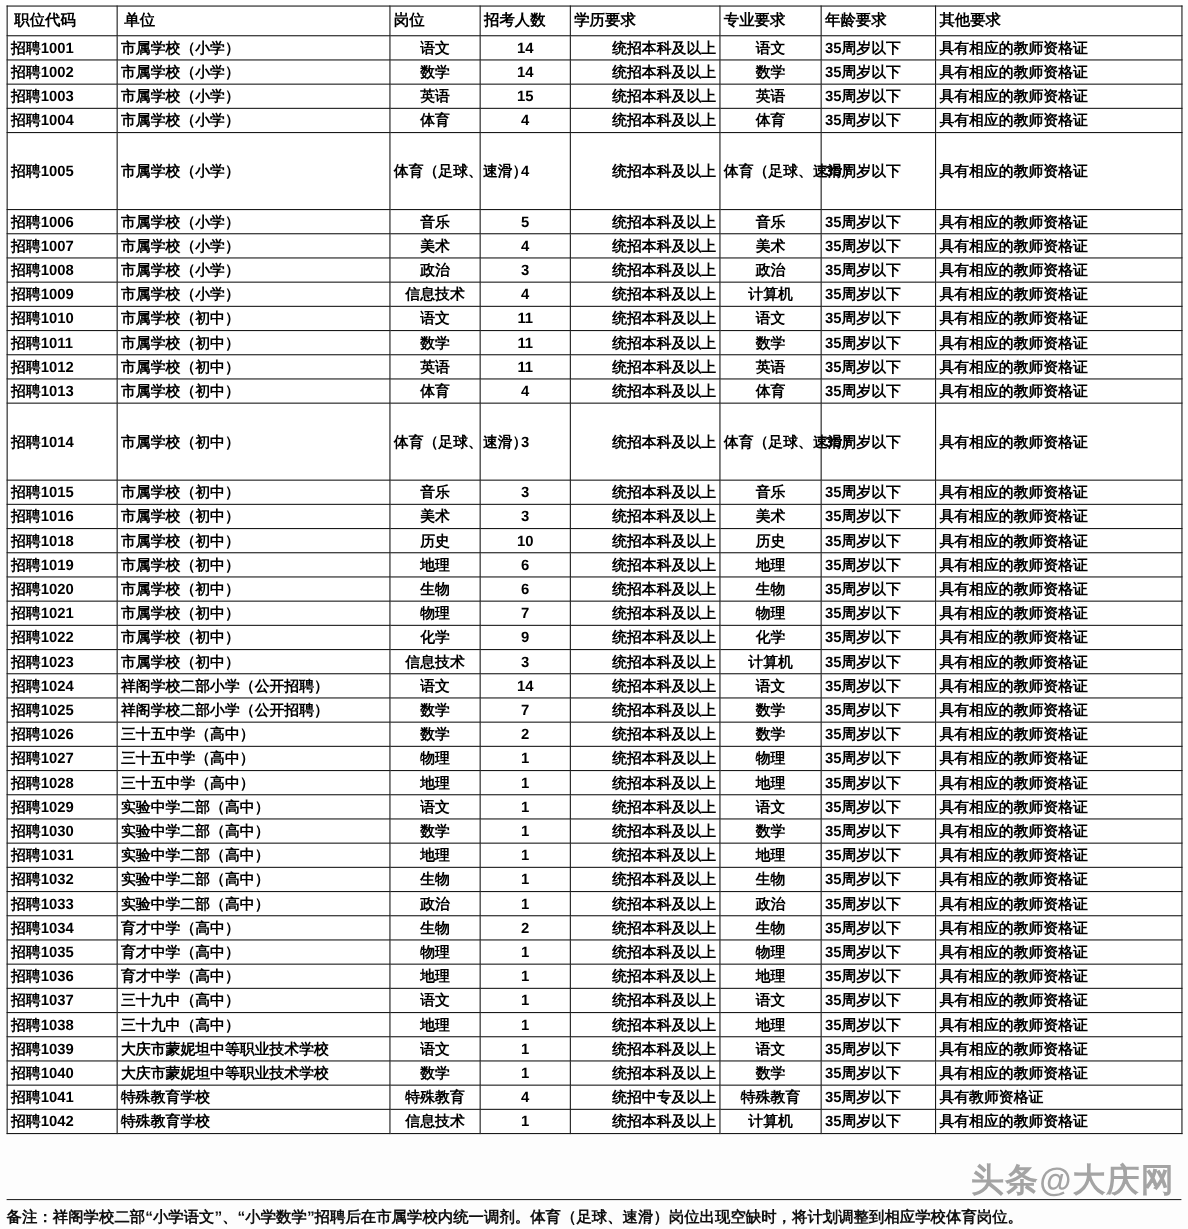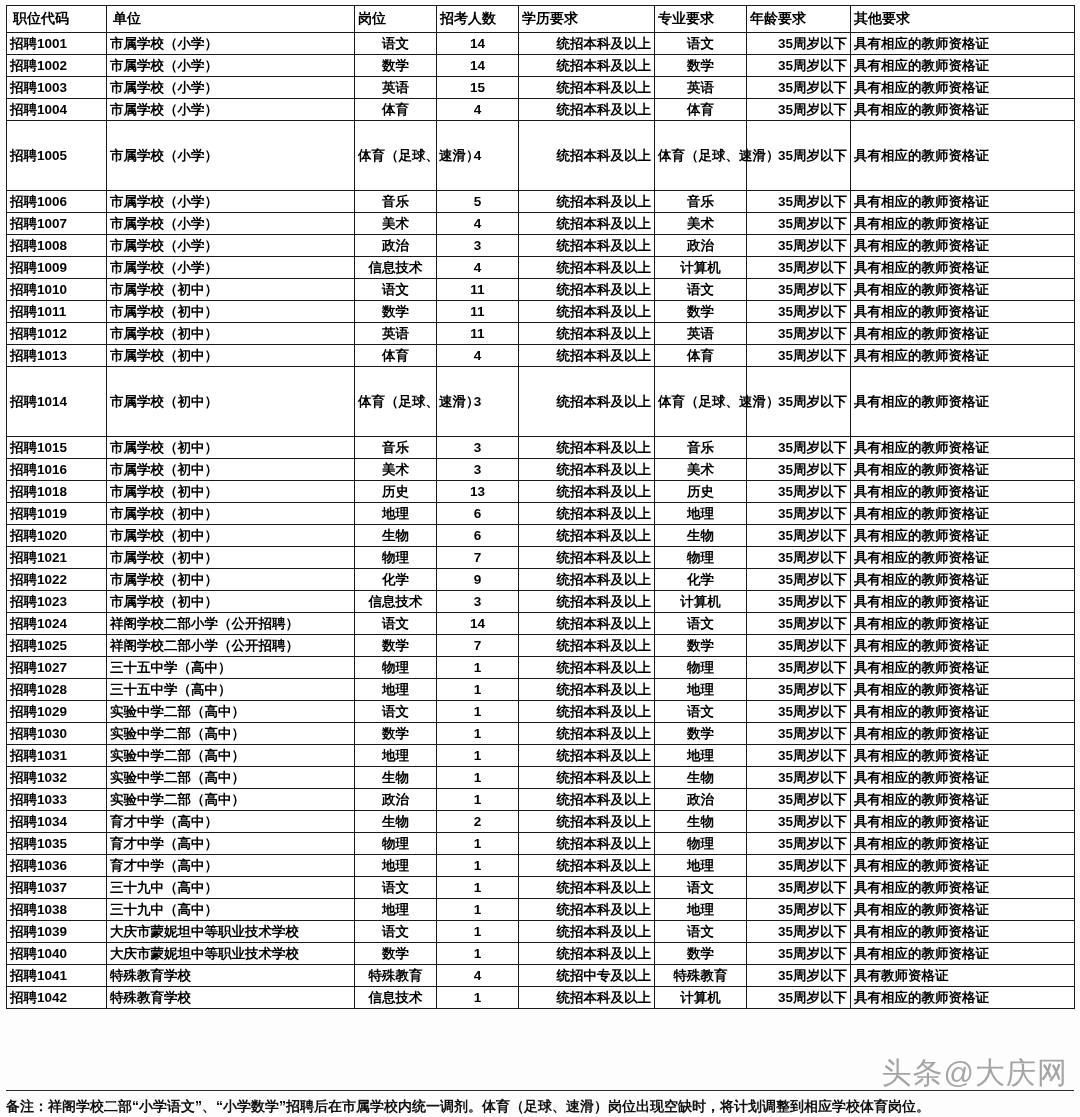--- a/index.html
+++ b/index.html
@@ -64,21 +64,21 @@
 
   #recruit-table tbody tr { height: 22px; }
   #recruit-table tbody tr.tall { height: 70px; }
 
   td.code      { text-align: left;  padding-left: 6px; }
   td.unit      { text-align: left;  padding-left: 6px; }
   td.post      { text-align: center; }
   td.num       { text-align: center; }
   td.edu       { text-align: right; }
   td.major     { text-align: center; }
-  td.age       { text-align: right;  padding-left: 3px; }
+  td.age       { text-align: left;  padding-left: 3px; }
   td.other     { text-align: left;  padding-left: 6px; }
 
   td.wrapcell  { white-space: normal; word-break: break-all; line-height: 1.42; margin-top: 28px; }
 
   
   #note-box {
     position: absolute;
     left: 6px;
     top: 1085px;
     width: 1068px;
@@ -90,21 +90,21 @@
     padding-top: 6px;
     white-space: nowrap;
   }
 
   
   #watermark {
     position: absolute;
     right: 12px;
     top: 1048px;
     font-size: 30px;
-    font-weight: normal;
+    font-weight: bold;
     letter-spacing: 1px;
     color: rgba(40, 40, 40, 0.42);
     pointer-events: none;
     user-select: none;
     white-space: nowrap;
   }
 </style>
 </head>
 <body>
 
@@ -291,21 +291,21 @@
           <td class="num">3</td>
           <td class="edu">统招本科及以上</td>
           <td class="major">美术</td>
           <td class="age">35周岁以下</td>
           <td class="other">具有相应的教师资格证</td>
         </tr>
         <tr>
           <td class="code">招聘1018</td>
           <td class="unit">市属学校（初中）</td>
           <td class="post">历史</td>
-          <td class="num">13</td>
+          <td class="num">10</td>
           <td class="edu">统招本科及以上</td>
           <td class="major">历史</td>
           <td class="age">35周岁以下</td>
           <td class="other">具有相应的教师资格证</td>
         </tr>
         <tr>
           <td class="code">招聘1019</td>
           <td class="unit">市属学校（初中）</td>
           <td class="post">地理</td>
           <td class="num">6</td>
@@ -362,20 +362,30 @@
           <td class="edu">统招本科及以上</td>
           <td class="major">语文</td>
           <td class="age">35周岁以下</td>
           <td class="other">具有相应的教师资格证</td>
         </tr>
         <tr>
           <td class="code">招聘1025</td>
           <td class="unit">祥阁学校二部小学（公开招聘）</td>
           <td class="post">数学</td>
           <td class="num">7</td>
+          <td class="edu">统招本科及以上</td>
+          <td class="major">数学</td>
+          <td class="age">35周岁以下</td>
+          <td class="other">具有相应的教师资格证</td>
+        </tr>
+        <tr>
+          <td class="code">招聘1026</td>
+          <td class="unit">三十五中学（高中）</td>
+          <td class="post">数学</td>
+          <td class="num">2</td>
           <td class="edu">统招本科及以上</td>
           <td class="major">数学</td>
           <td class="age">35周岁以下</td>
           <td class="other">具有相应的教师资格证</td>
         </tr>
         <tr>
           <td class="code">招聘1027</td>
           <td class="unit">三十五中学（高中）</td>
           <td class="post">物理</td>
           <td class="num">1</td>

